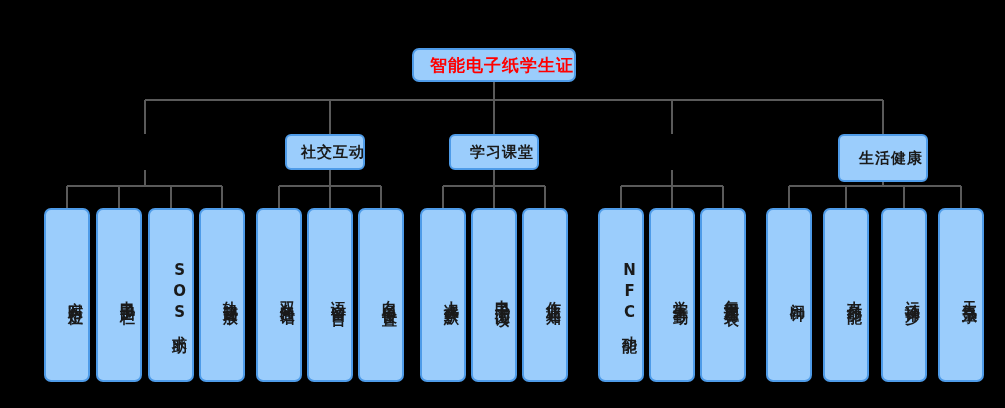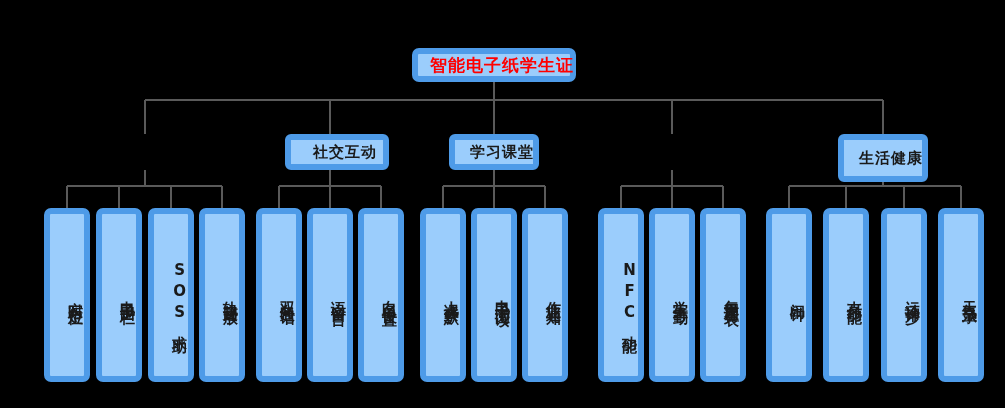--- a/index.html
+++ b/index.html
@@ -19,21 +19,21 @@
   #wires{
     position:absolute;left:0;top:0;
     width:1005px;height:408px;
     pointer-events:none;
   }
   
   .node{
     position:absolute;
     box-sizing:border-box;
     background:#9BCDFC;
-    border:6px solid #404040;
+    border:2px solid #404040;
     border-radius:6px;
     display:flex;
     align-items:center;
     justify-content:center;
     color:#1d1d1d;
     padding-left:16px;
   }
   .node.root{
     border-radius:7px;
     background:#9BCDFC;
@@ -122,21 +122,21 @@
       <path d="M904,186 L904,208"></path>
       <path d="M961,186 L961,208"></path>
     </g>
   </svg>
 
   <div class="node root" style="left: 412px; top: 48px; width: 164px; height: 34px; background: rgb(155, 205, 252); border-color: rgb(78, 155, 232);">
     <span class="root-label" style="color: rgb(255, 0, 0);">智能电子纸学生证</span>
   </div>
 
 
-  <div class="node" style="left: 285px; top: 134px; width: 104px; height: 36px; background: rgb(155, 205, 252); border-color: rgb(78, 155, 232);">
+  <div class="node" style="left: 285px; top: 134px; width: 80px; height: 36px; background: rgb(155, 205, 252); border-color: rgb(78, 155, 232);">
     <span class="lvl2-label" style="color: rgb(26, 26, 26);">社交互动</span>
   </div>
 
   <div class="node" style="left: 449px; top: 134px; width: 90px; height: 36px; background: rgb(155, 205, 252); border-color: rgb(78, 155, 232);">
     <span class="lvl2-label" style="color: rgb(26, 26, 26);">学习课堂</span>
   </div>
 
 
   <div class="node" style="left: 838px; top: 134px; width: 90px; height: 48px; background: rgb(155, 205, 252); border-color: rgb(78, 155, 232);">
     <span class="lvl2-label" style="color: rgb(26, 26, 26);">生活健康</span>

